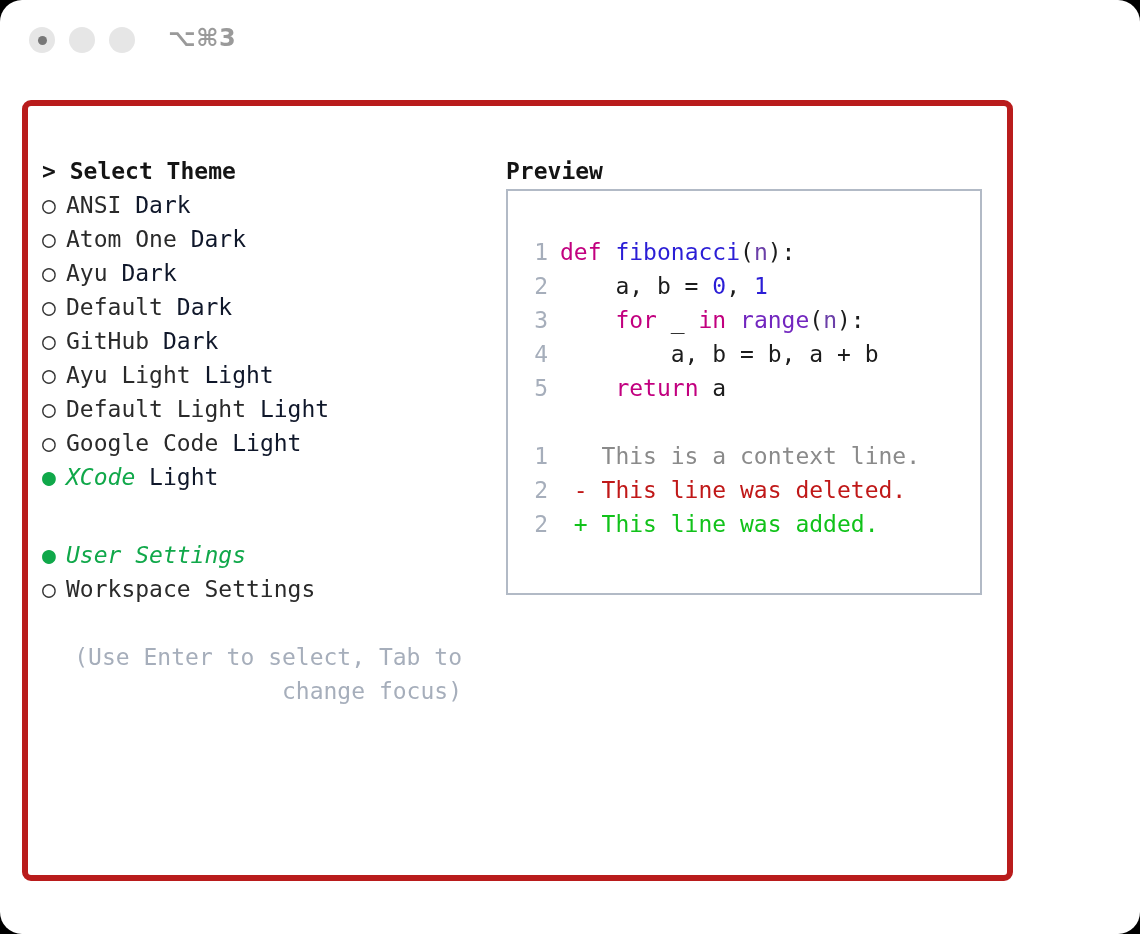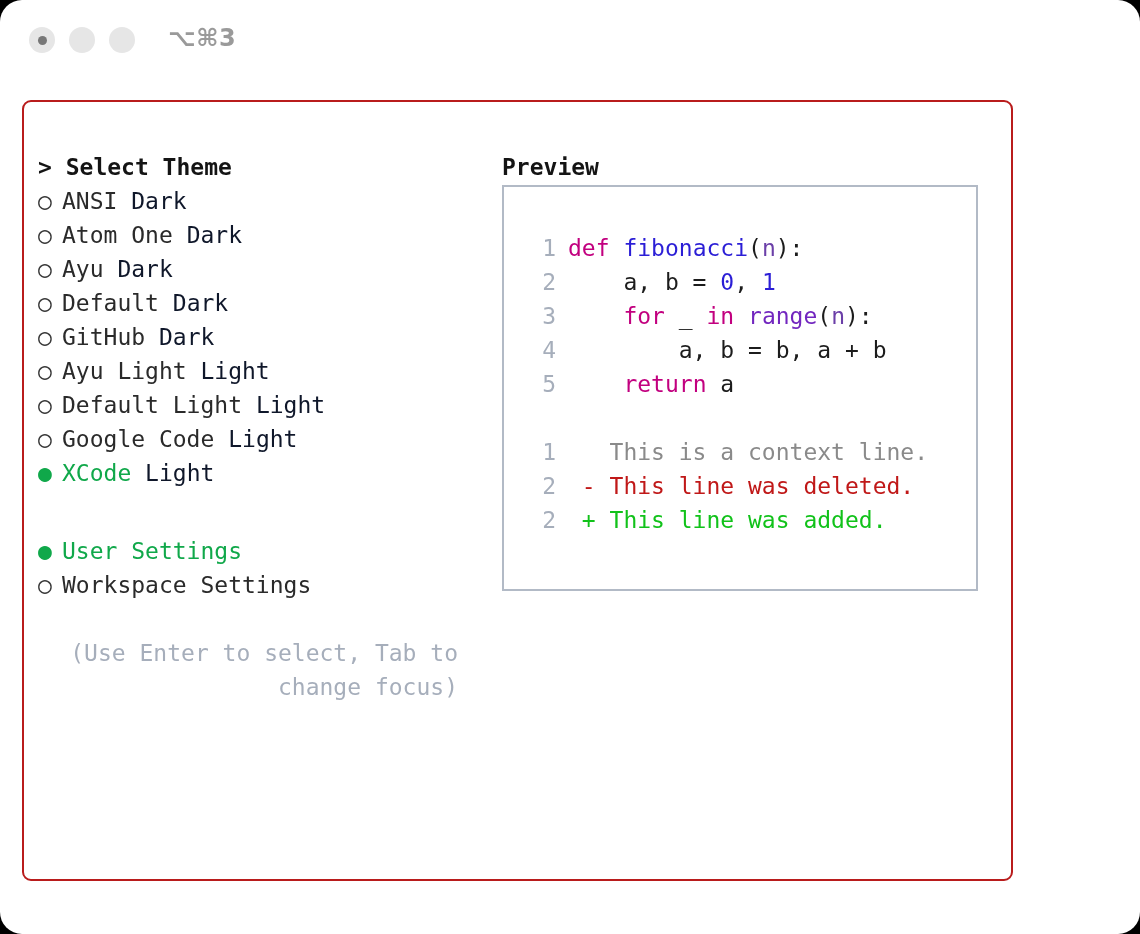--- a/index.html
+++ b/index.html
@@ -43,21 +43,21 @@
     color: #9a9a9a;
     letter-spacing: 0.5px;
     font-family: "DejaVu Sans", "Liberation Sans", sans-serif;
   }
 
   
   #panel {
     position: absolute;
     left: 22px; top: 100px;
     width: 991px; height: 781px;
-    border: 2px solid #b91c1c;
+    border: 6px solid #b91c1c;
     border-radius: 9px;
     background: #ffffff;
   }
 
   
   #left-col {
     position: absolute;
     left: 14px; top: 48px;
     width: 460px;
   }
@@ -79,21 +79,21 @@
     font-size: 23px;
     line-height: 34px;
     color: #2a2a2a;
     white-space: pre;
     display: block;
   }
   .row .marker { display: inline-block; width: 24px; }
   .row .marker.dot-filled { color: #10a84a; }
   .row .marker.dot-open { color: #3a3a3a; }
   .row .name { color: #2a2a2a; }
-  .row.selected .name { color: #10a84a; }
+  .row.selected .name { color: #10a84a; font-style: italic; }
   .row .kind { color: #0f172a; }
 
   .section-label {
     font-size: 23px;
     line-height: 34px;
     color: #2a2a2a;
     white-space: pre;
     padding-left: 24px;
   }
 
@@ -111,21 +111,21 @@
   
   #preview-box {
     position: absolute;
     left: 478px; top: 83px;
     width: 476px; height: 406px;
     border: 2px solid #b2bac6;
     background: #ffffff;
   }
   #code {
     position: absolute;
-    left: 24px; top: 44px;
+    left: 12px; top: 44px;
     font-size: 23px;
     line-height: 34px;
     white-space: pre;
   }
   .cline { white-space: pre; }
   .ln { color: #a6aebb; display: inline-block; width: 28px; text-align: right; }
   .gap { display: inline-block; width: 12px; }
   .kw   { color: #c2007f; }
   .fn   { color: #2b1ed6; }
   .bi   { color: #7226bf; }

